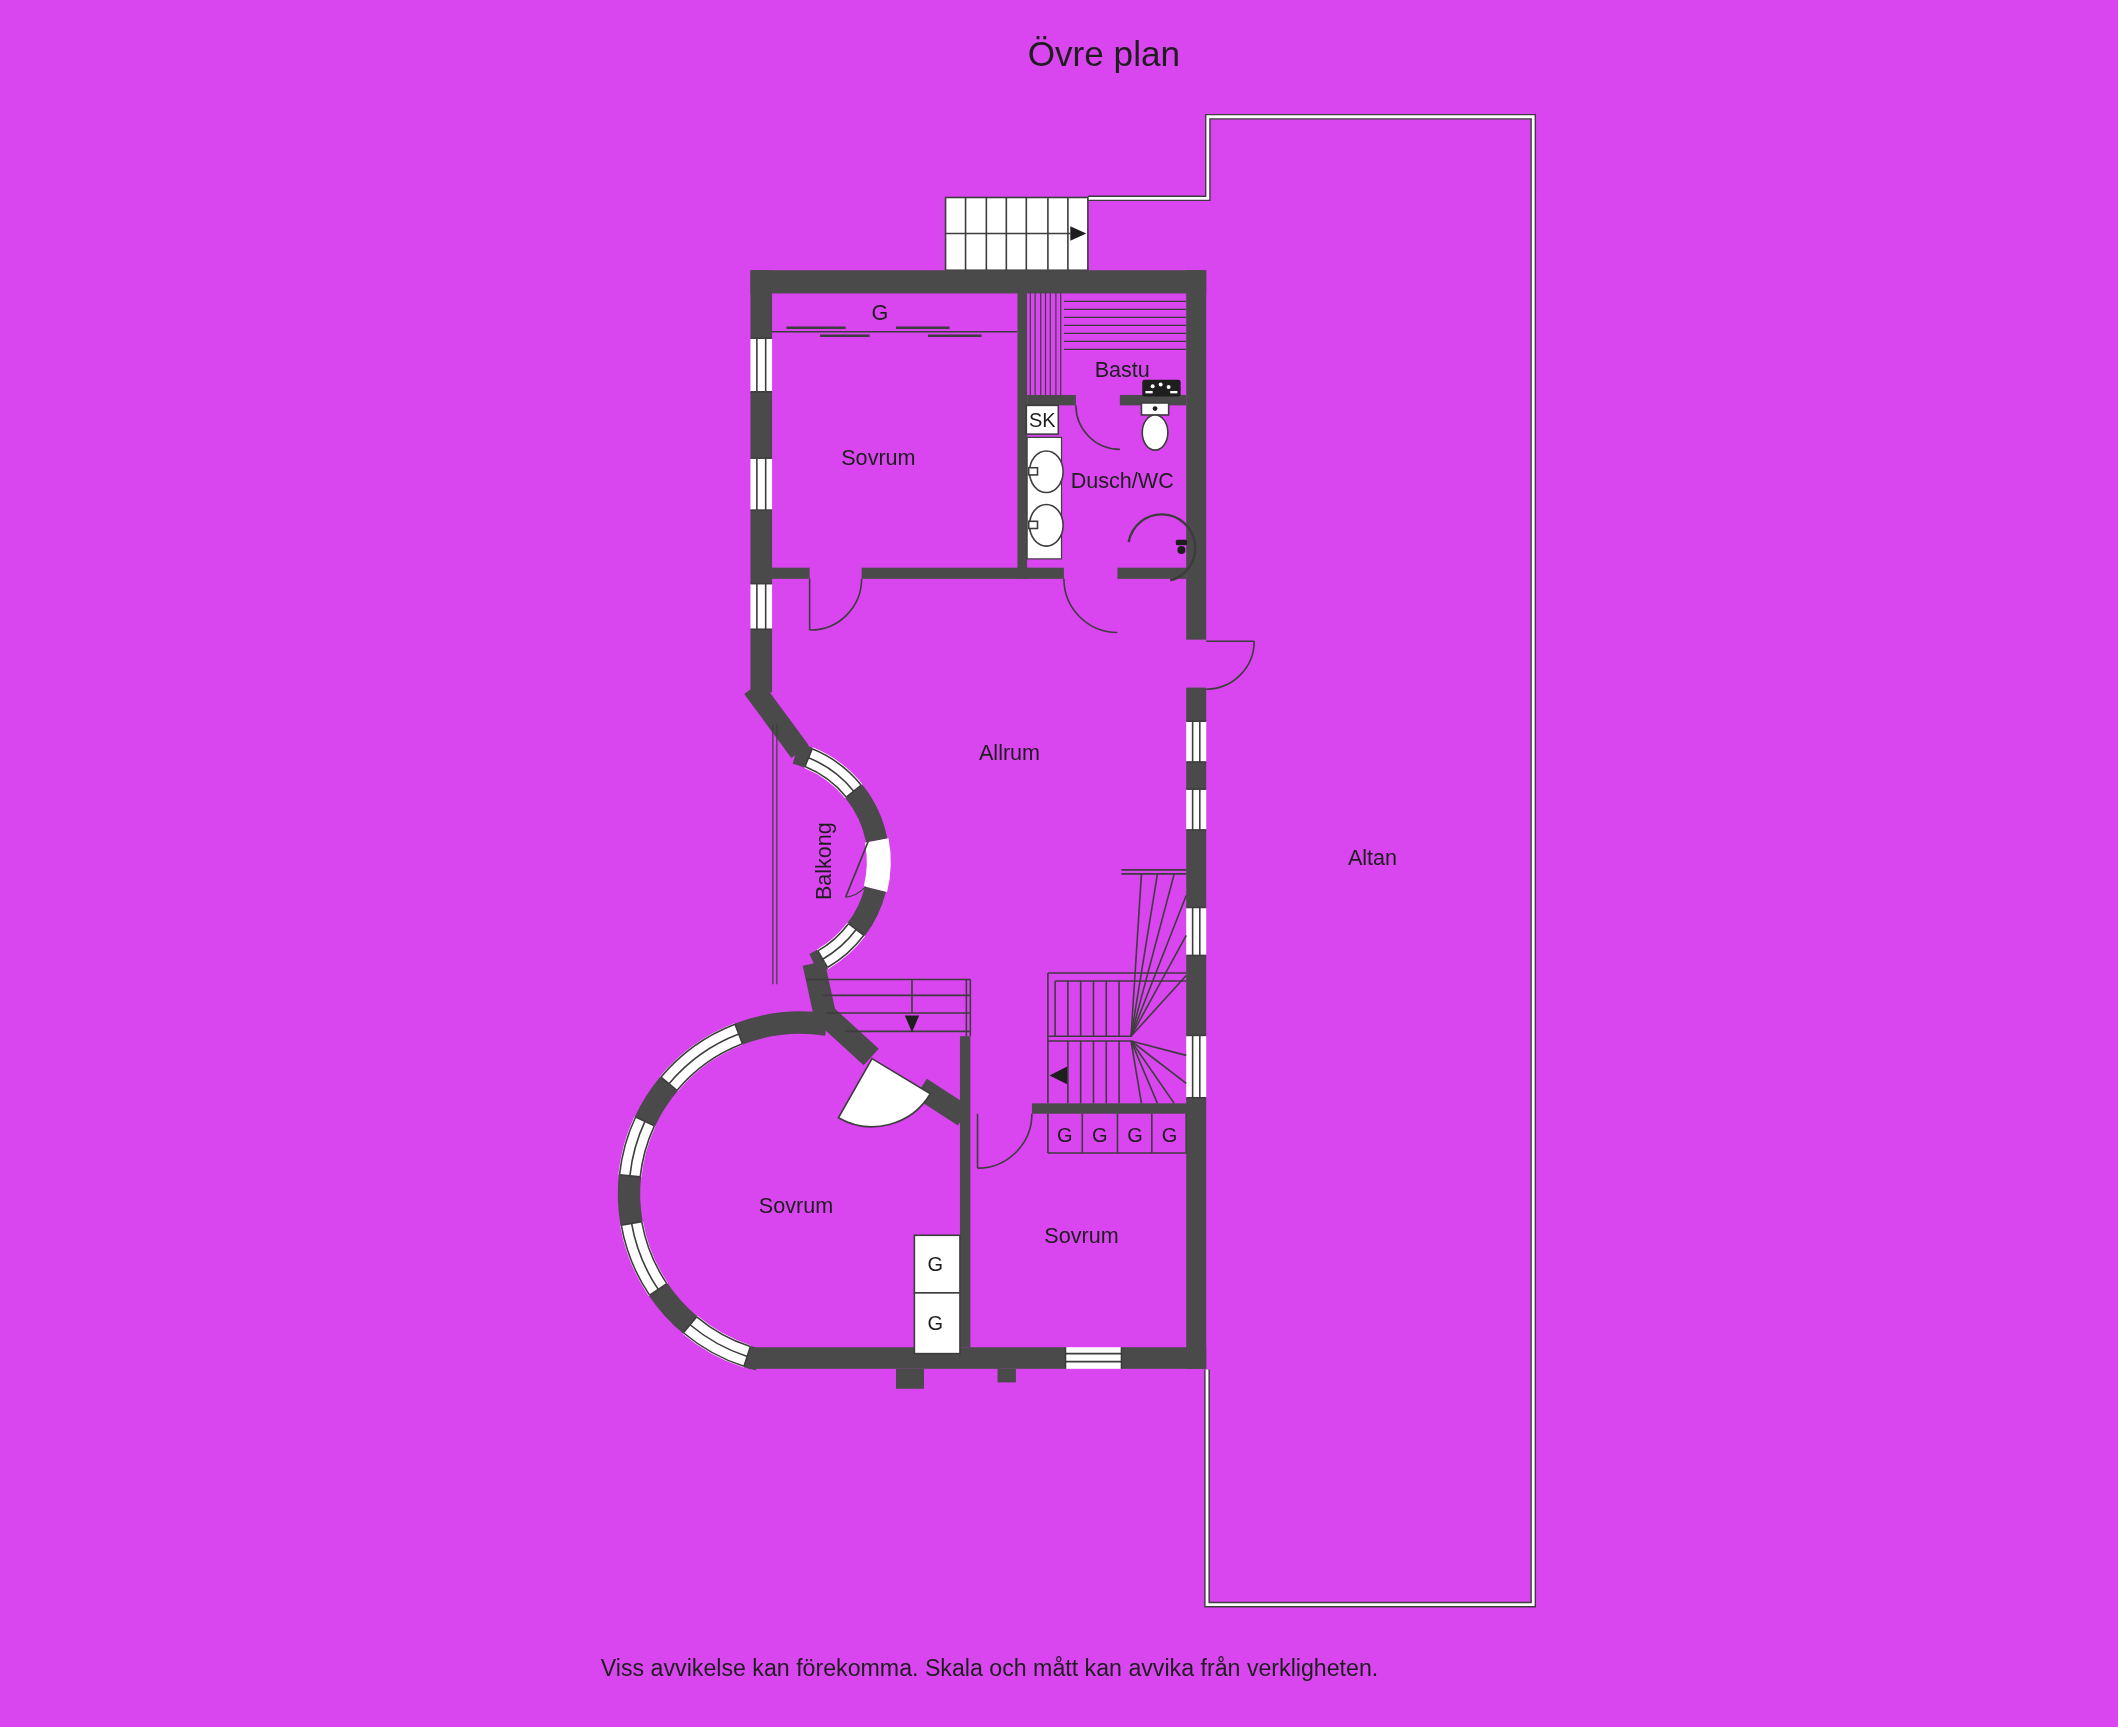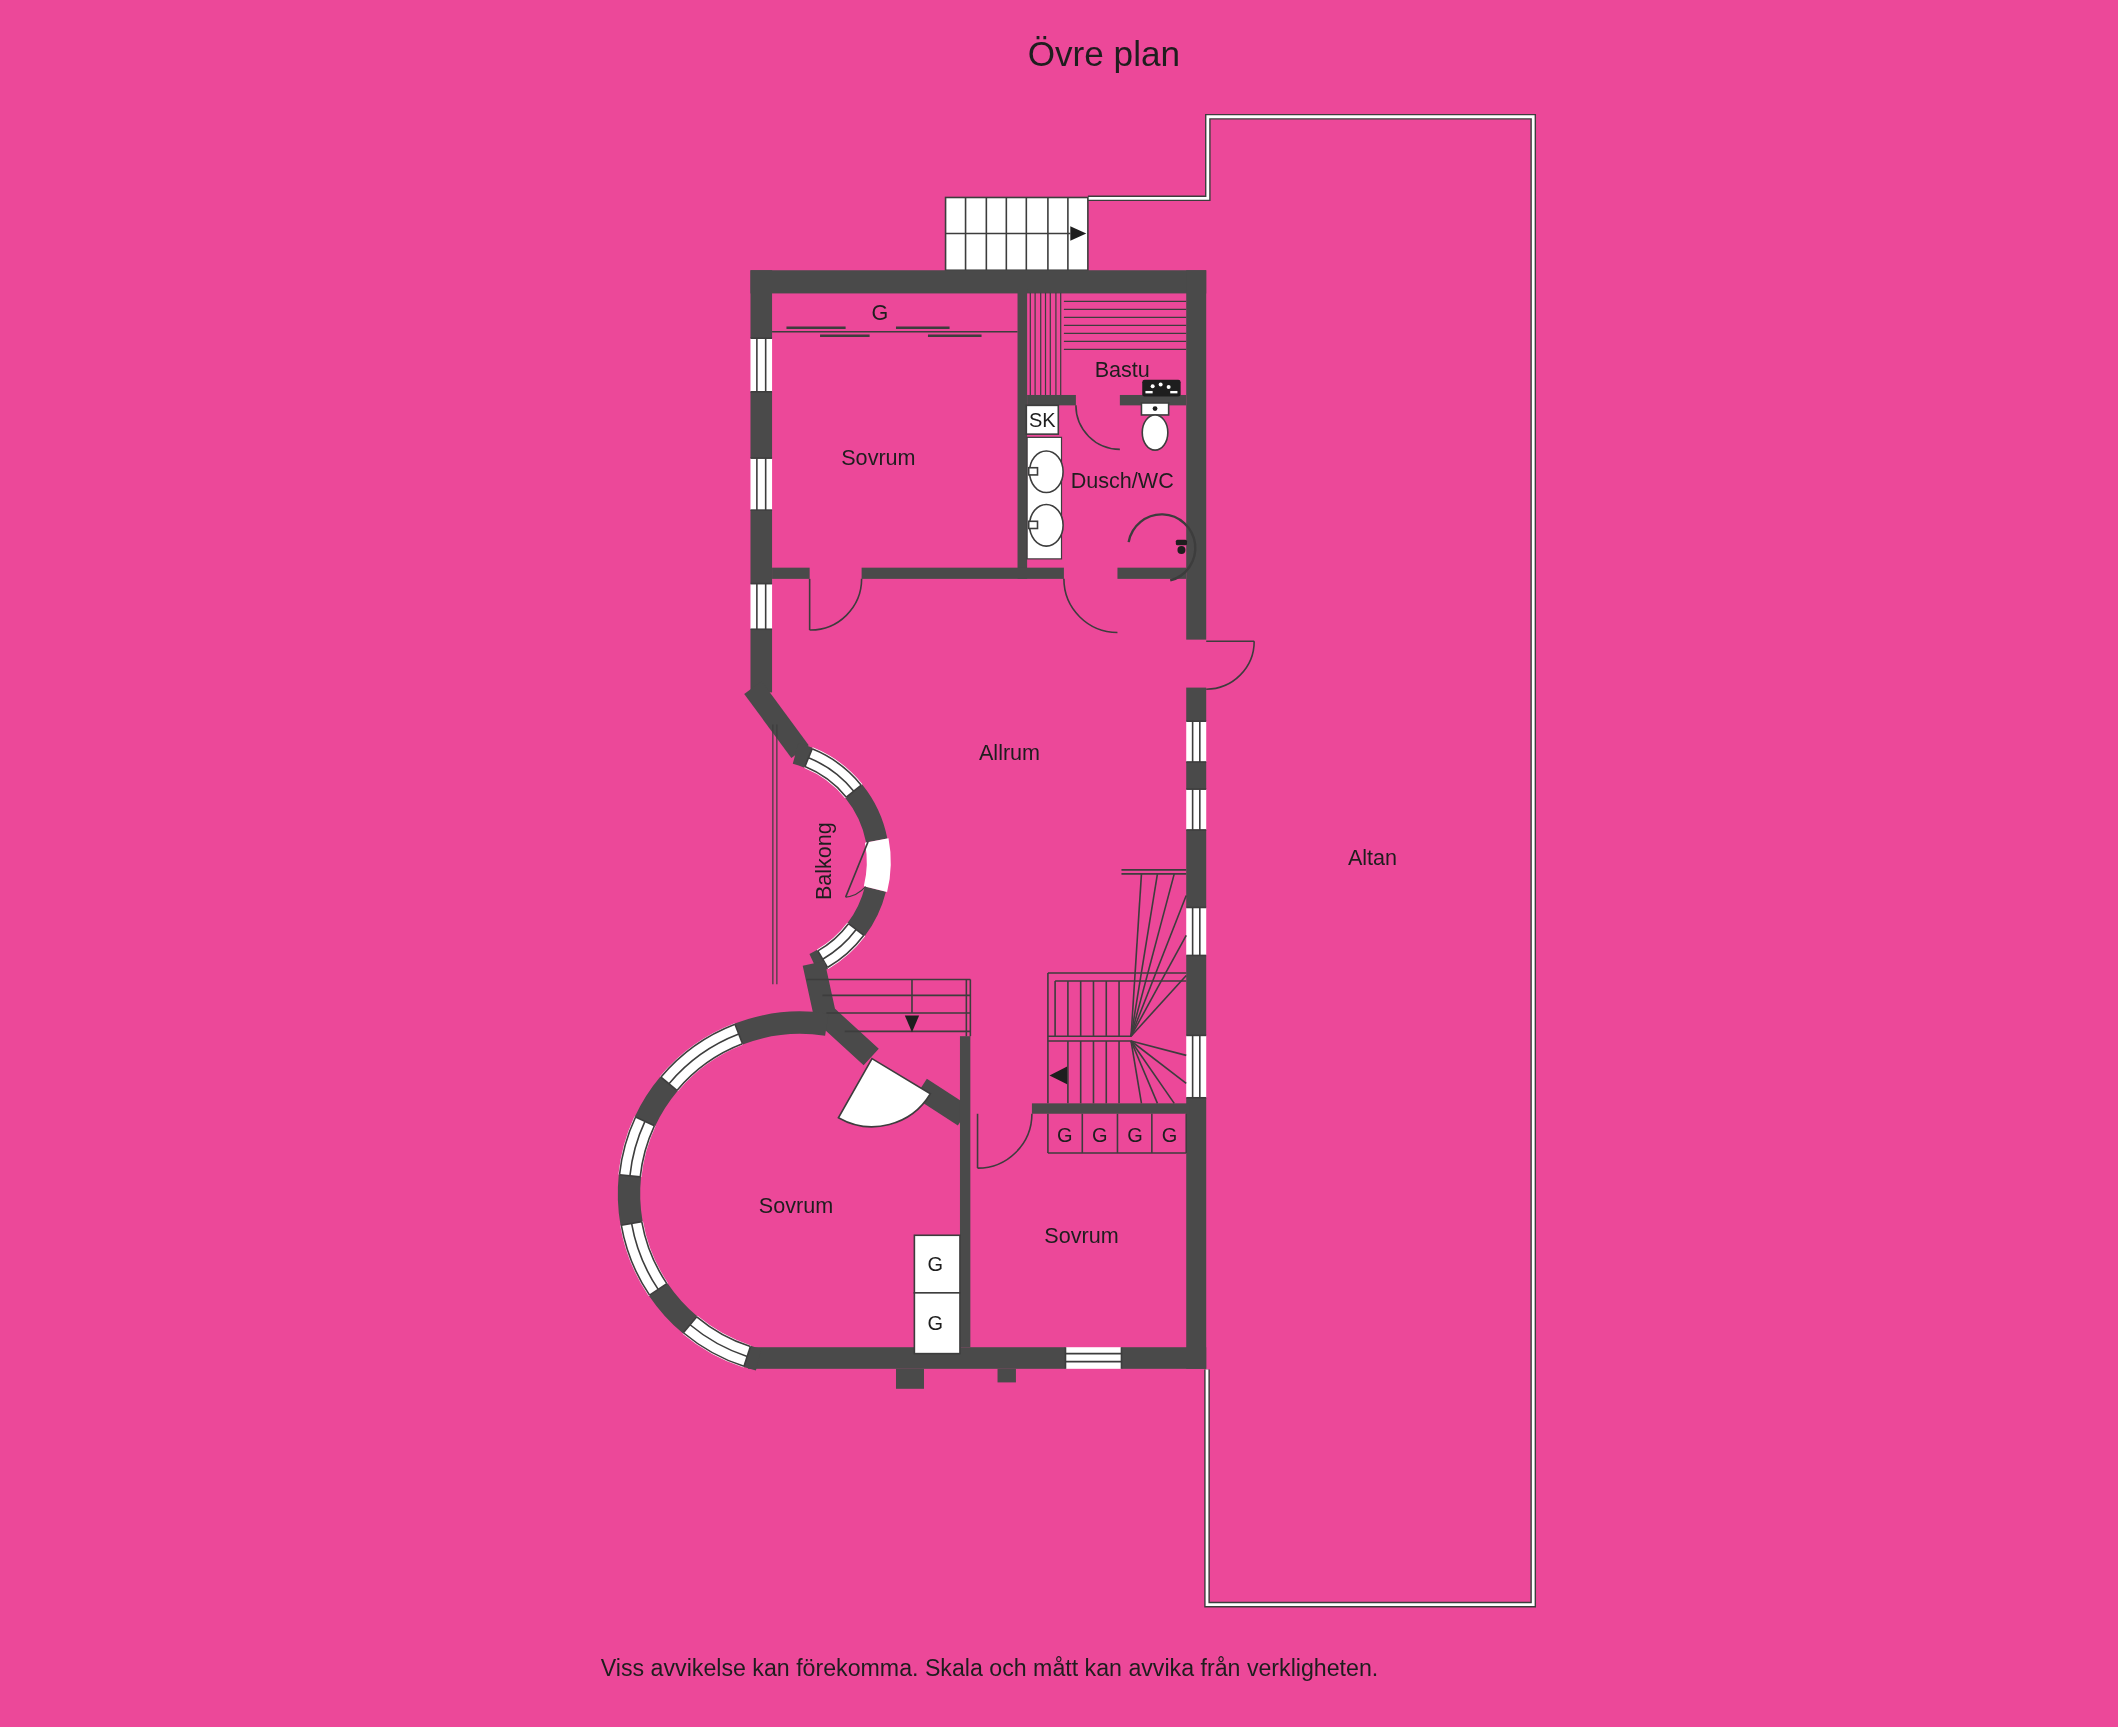--- a/index.html
+++ b/index.html
@@ -1,16 +1,16 @@
 <!DOCTYPE html>
 <html style="font-size:12.8px"><head>
 <meta charset="utf-8">
 <style>
   html,body{margin:0;padding:0;background:#fff;}
-  #stage{position:relative;width:2119px;height:1727px;background:#ec4899;overflow:hidden;
+  #stage{position:relative;width:2119px;height:1727px;background:#d946ef;overflow:hidden;
          font-family:"Liberation Sans", sans-serif;}
   svg{position:absolute;left:0;top:0;}
   text{fill:#1e1e1e;}
   .lbl{font-family:"Liberation Sans", sans-serif;}
 </style>
 </head>
 <body>
 
 <div id="stage">
 <svg width="2119" height="1727" viewBox="0 0 2649 2160">

